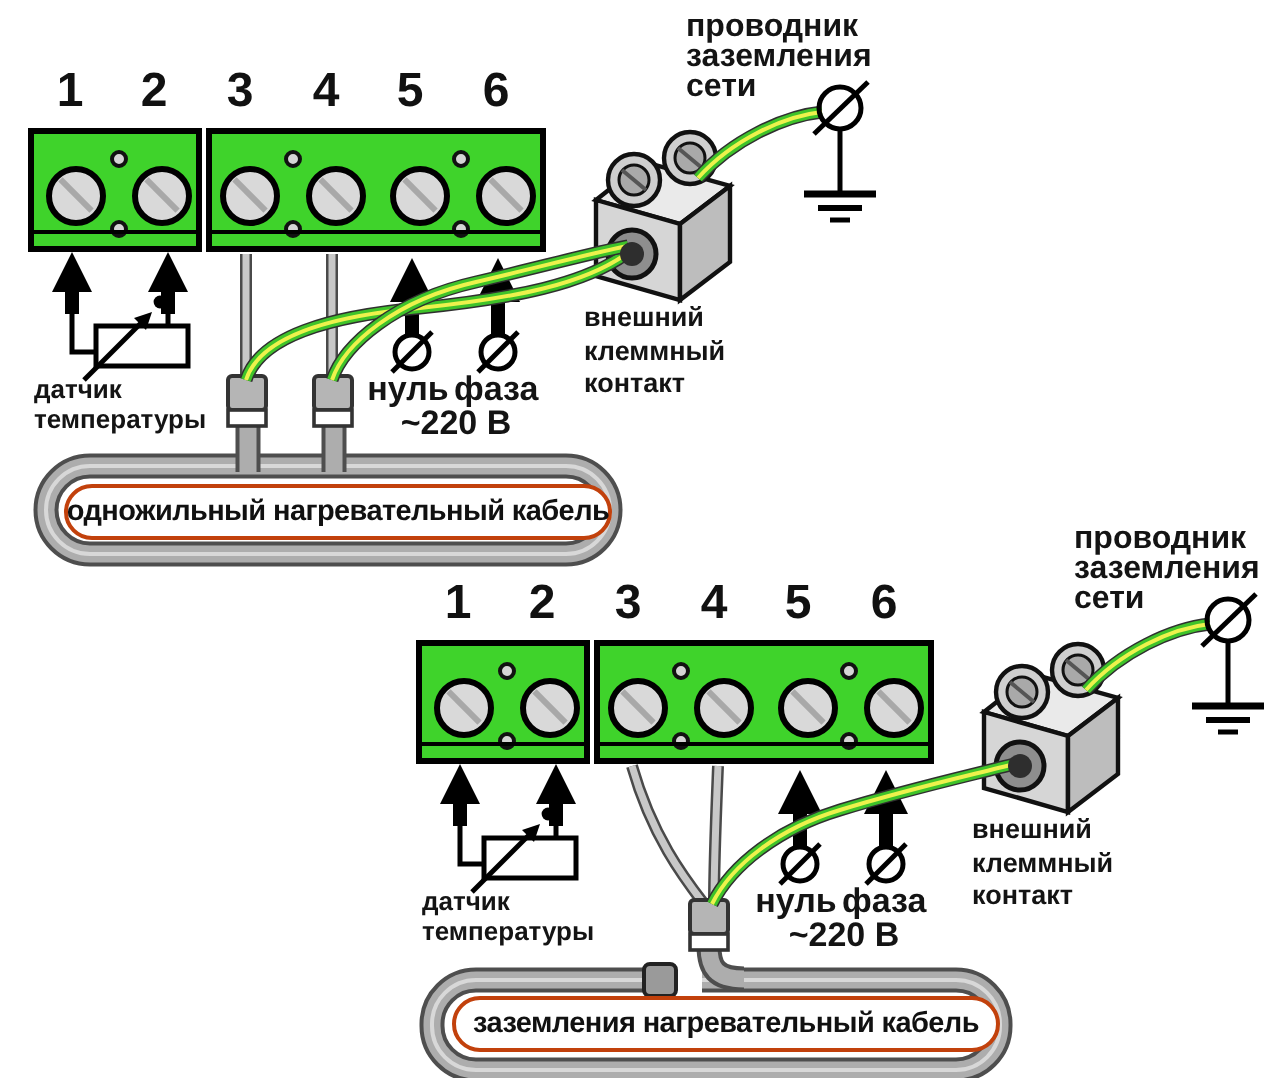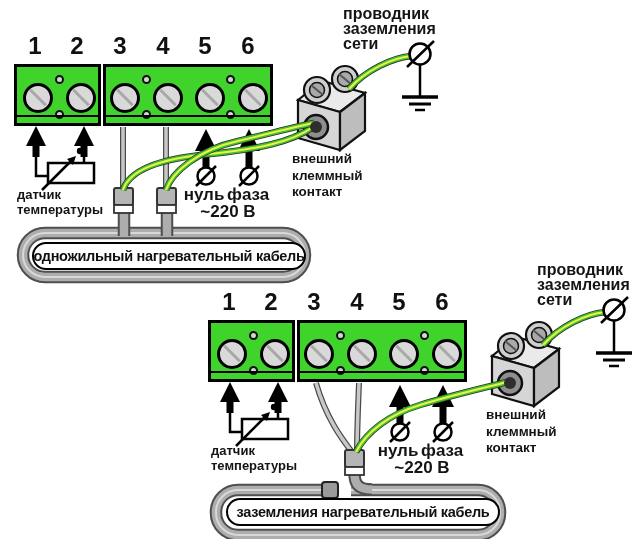--- a/index.html
+++ b/index.html
@@ -30,21 +30,21 @@
   .lbl{position:absolute;font-weight:bold;white-space:nowrap;color:#141414;}
   .lbl-sensor{left:17px;top:188px;font-size:13px;line-height:14.5px;}
   .lbl-null{left:182px;top:185px;width:44px;text-align:center;font-size:17px;}
   .lbl-phase{left:227px;top:185px;width:44px;font-size:17px;}
   .lbl-volt{left:192px;top:202px;width:72px;text-align:center;font-size:17px;}
   .lbl-ground{left:343px;top:6px;font-size:16px;line-height:15px;}
   .lbl-contact{left:292px;top:151px;font-size:13.5px;line-height:16.5px;}
 
   
   .cable-label{position:absolute;left:32px;top:242px;width:274px;height:28px;background:#fff;
-        border:2px solid #000000;border-radius:15px;box-sizing:border-box;display:flex;
+        border:2px solid #c2410c;border-radius:15px;box-sizing:border-box;display:flex;
         align-items:center;justify-content:center;font-size:14.5px;font-weight:bold;
         letter-spacing:-0.3px;white-space:nowrap;}
 
   
   #watermark{position:absolute;left:489px;top:496px;font-size:28px;font-weight:bold;
         color:#9A9A9A;opacity:.92;z-index:5;white-space:nowrap;}
 
   
   .tube-o{fill:none;stroke:#4E4E4E;stroke-width:12.5px;}
   .tube-i{fill:none;stroke:#ADADAD;stroke-width:8.5px;}

